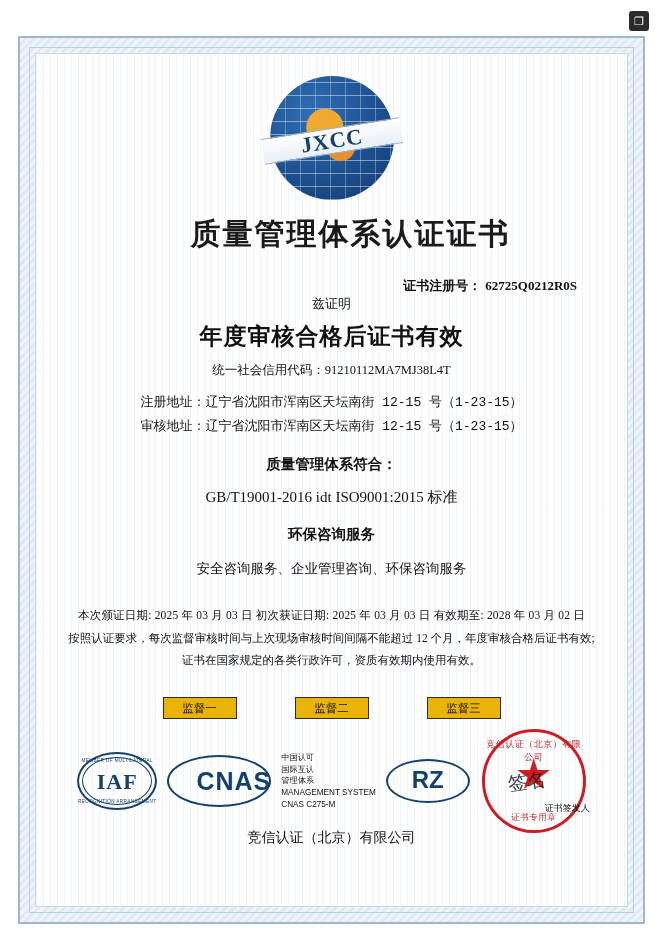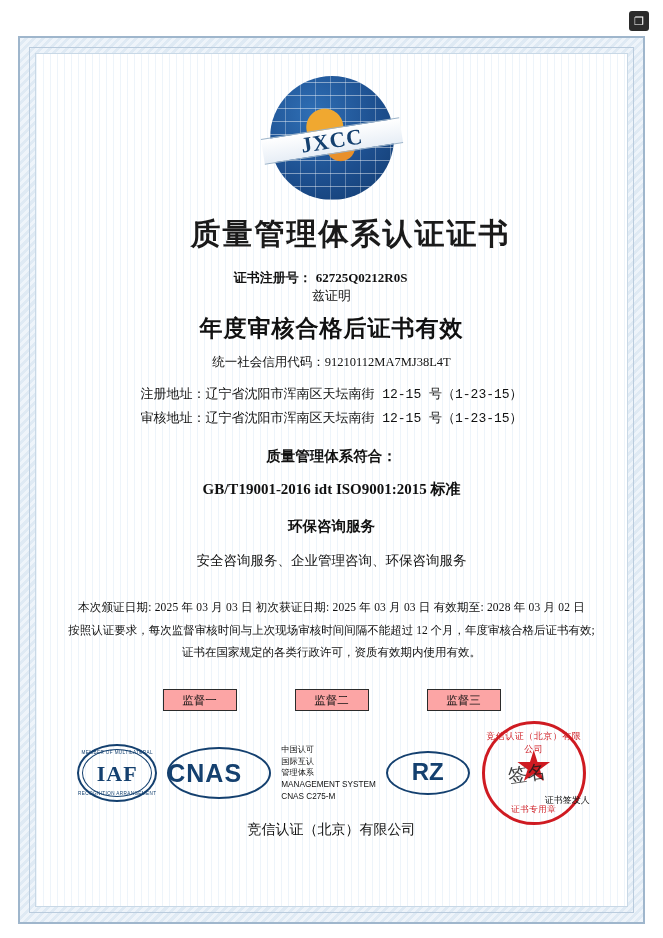--- a/index.html
+++ b/index.html
@@ -149,22 +149,22 @@
   .cert-title {
     margin-top: 14px;
     font-size: 30px;
     font-weight: bold;
     letter-spacing: 2px;
     color: #1a1a1a;
     margin-left: 38px;
   }
 
   .cert-no-row {
-    margin-top: 14px;
-    text-align: center;
+    margin-top: 22px;
+    text-align: right;
     padding-right: 22px;
     font-size: 13px;
     font-weight: bold;
     color: #111;
   }
   .cert-no-row .label { font-weight: bold; }
   .cert-no-row .value { margin-left: 4px; }
 
   .hereby {
     margin-top: 0;
@@ -197,21 +197,21 @@
 
   .section-bold {
     margin-top: 16px;
     font-size: 14.5px;
     font-weight: bold;
     color: #111;
   }
   .standard {
     margin-top: 14px;
     font-size: 15px;
-    font-weight: bold;
+    font-weight: normal;
     color: #111;
   }
   .scope-head {
     margin-top: 18px;
     font-size: 14.5px;
     font-weight: bold;
     color: #111;
   }
   .scope-body {
     margin-top: 16px;
@@ -236,21 +236,21 @@
     gap: 58px;
   }
   .super-box {
     width: 72px;
     height: 20px;
     border: 1px solid #2b2b2b;
     font-size: 11.5px;
     line-height: 20px;
     text-align: center;
     color: #111;
-    background: #fca5a5;
+    background: #eab308;
   }
 
   
   .marks {
     margin-top: 22px;
     display: flex;
     align-items: center;
     justify-content: center;
     gap: 10px;
     height: 80px;
@@ -305,21 +305,21 @@
   .cnas .oval {
     position: absolute;
     inset: 0;
     border: 2px solid #14406f;
     border-radius: 50%;
   }
   .cnas .txt {
     position: absolute;
     left: 0; right: 0;
     top: 12px;
-    text-align: left;
+    text-align: right;
     font-family: "Liberation Sans", sans-serif;
     font-weight: bold;
     font-size: 25px;
     color: #14406f;
     letter-spacing: 1px;
   }
 
   .cnas-lines {
     text-align: left;
     font-family: "Liberation Sans", sans-serif;

